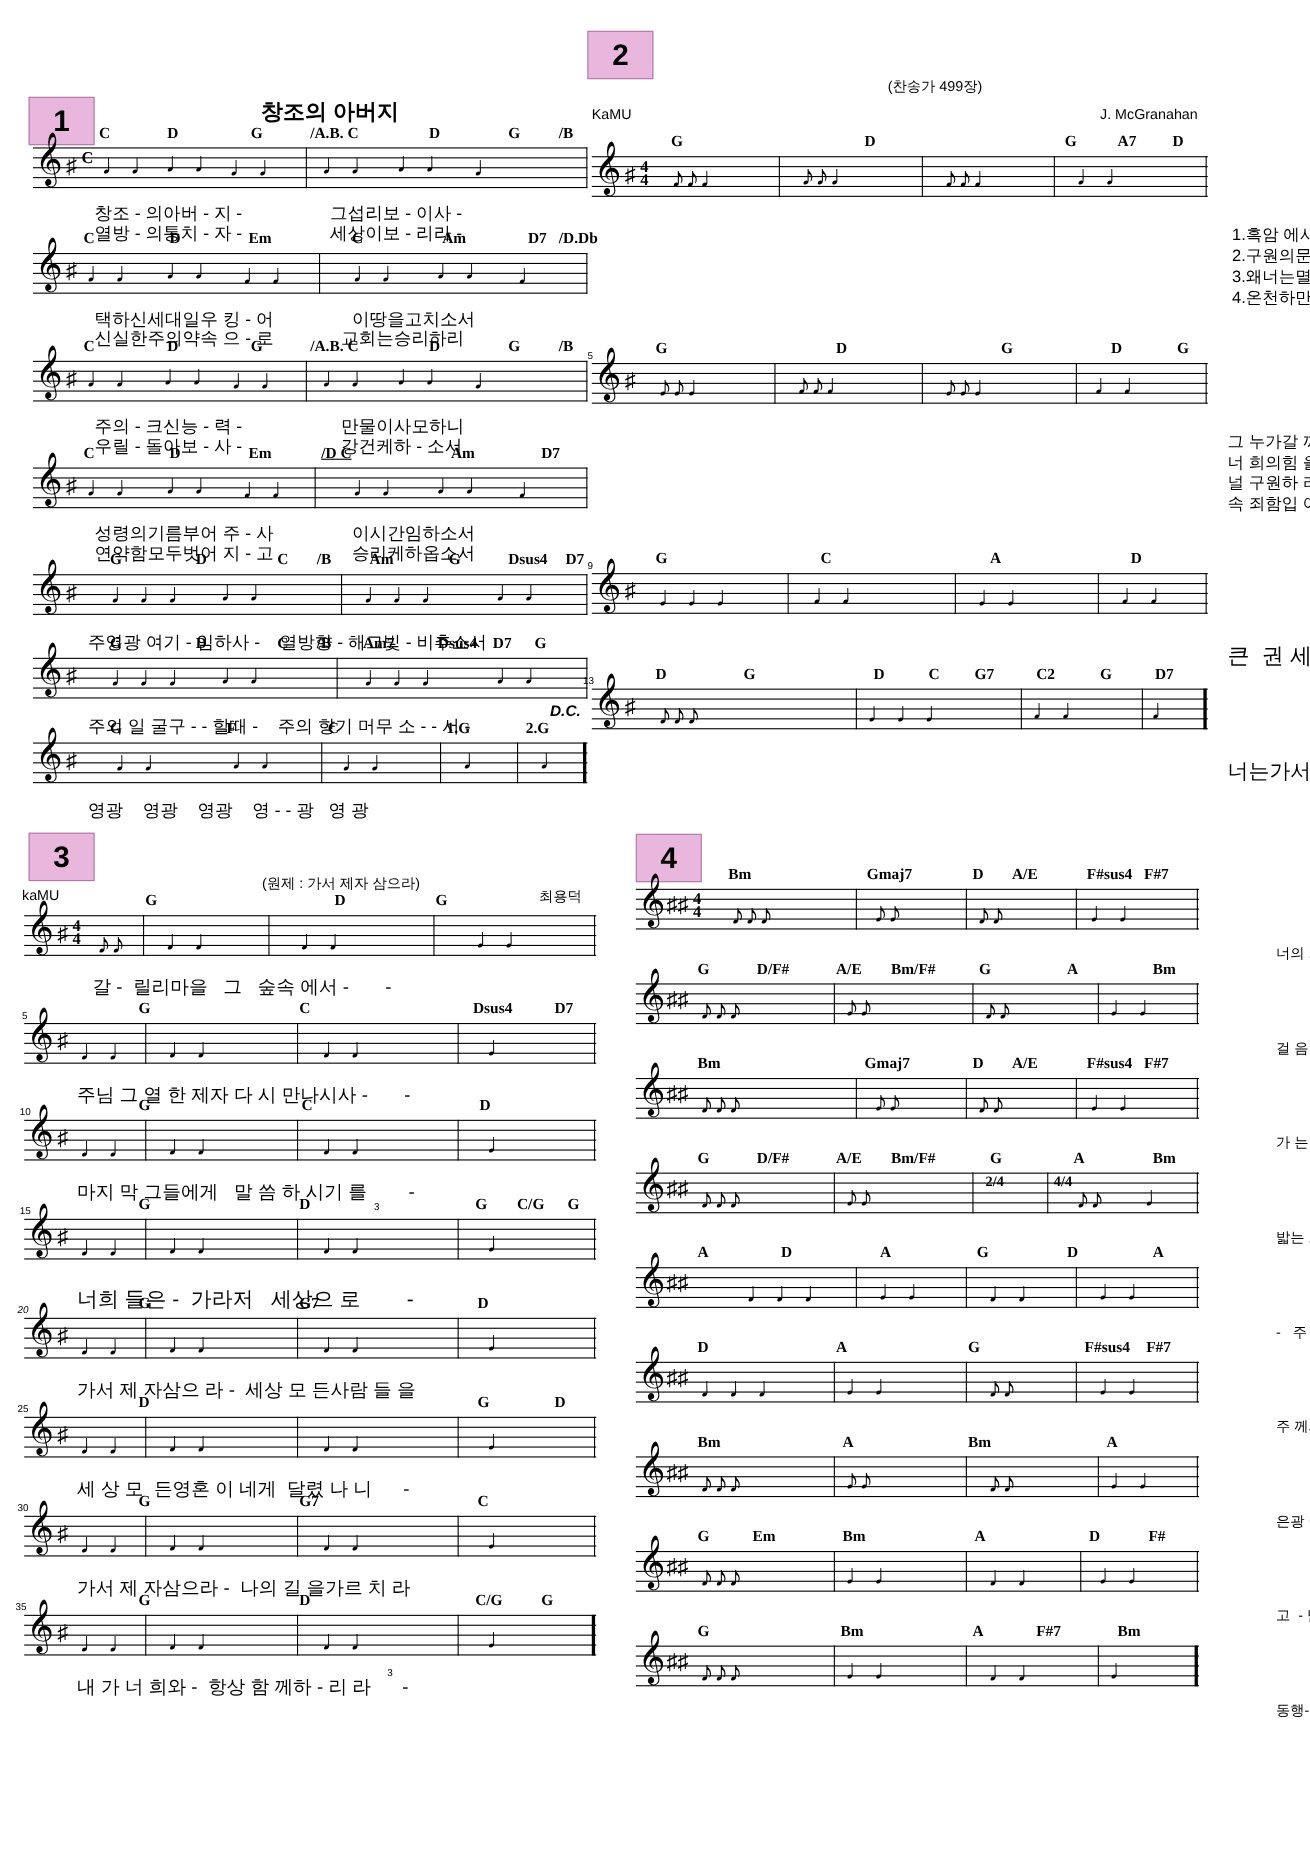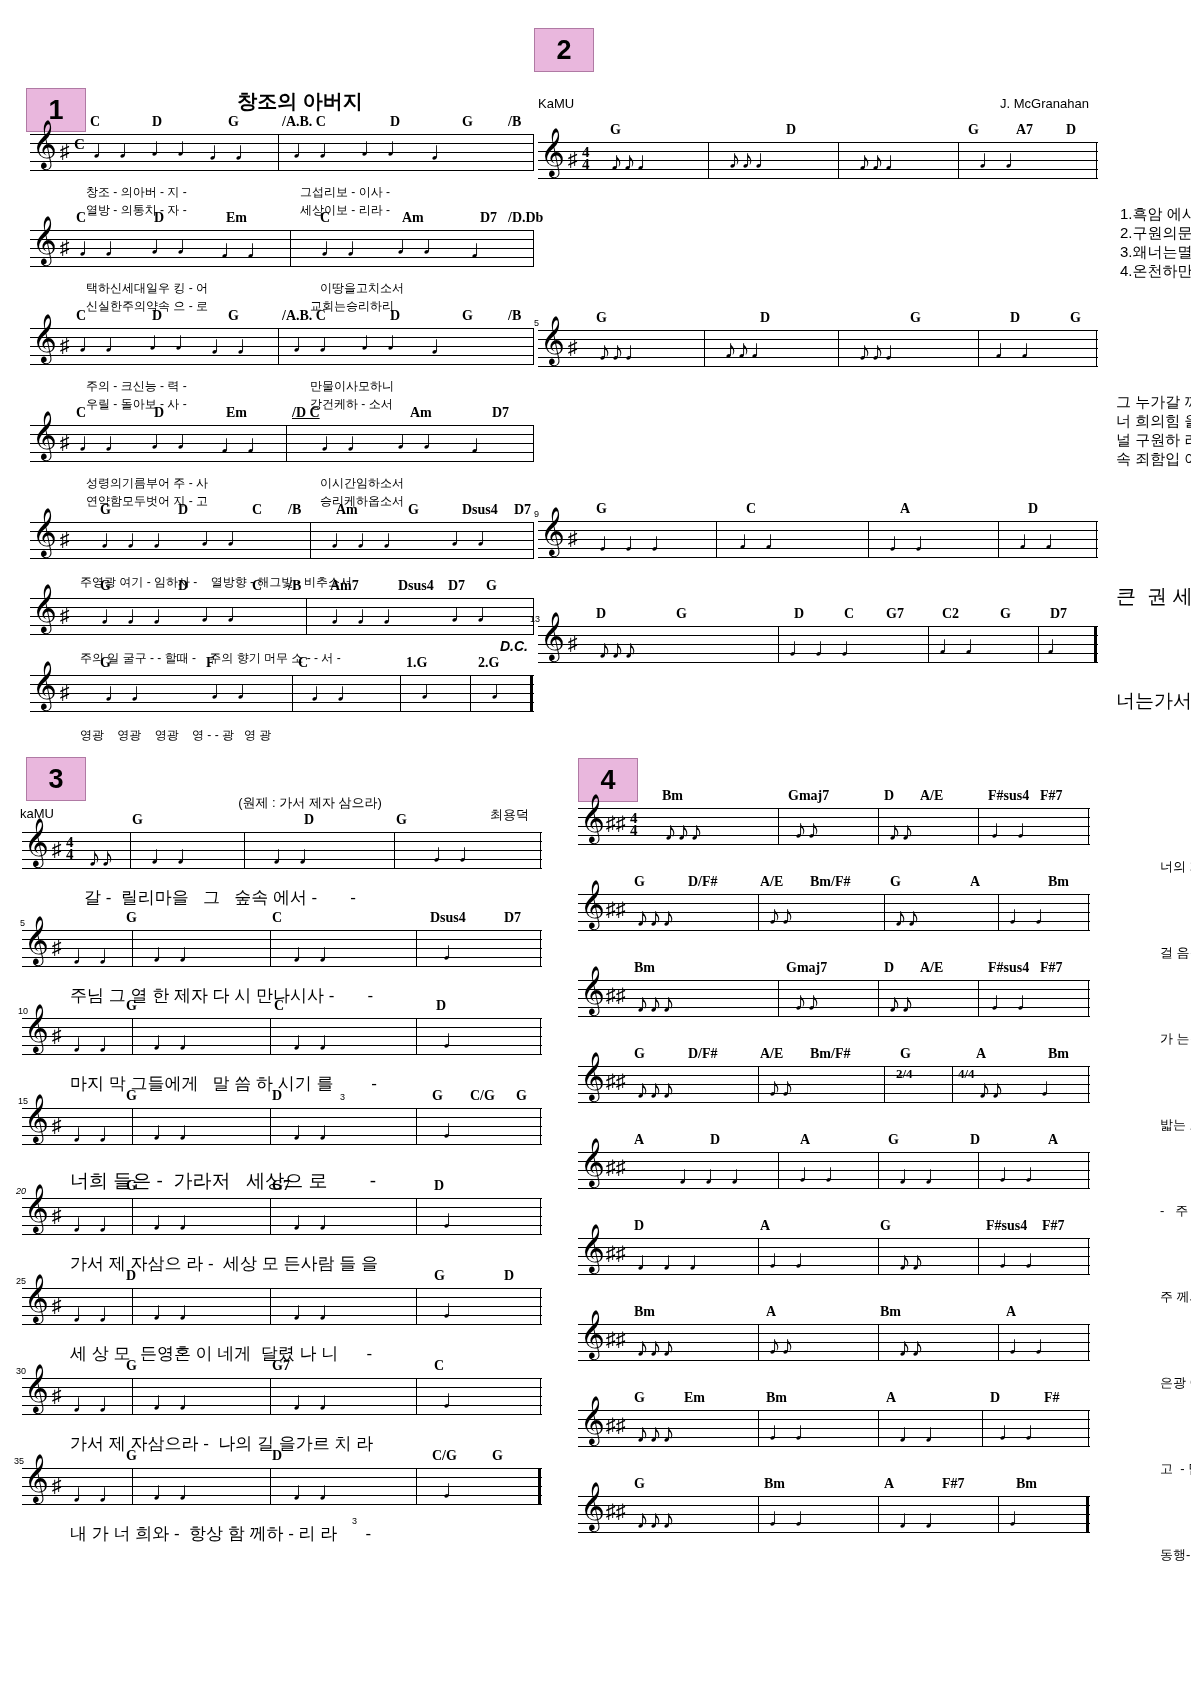--- a/index.html
+++ b/index.html
@@ -119,21 +119,21 @@
     white-space: nowrap;
   }
   .note {
     position: absolute;
     font-size: 26px;
     line-height: 1;
     top: -8px;
   }
   .lyric {
     position: absolute;
-    font-size: 12px;
+    font-size: 16px;
     white-space: pre;
   }
   .lyricblock {
     position: absolute;
     font-size: 15px;
     line-height: 19px;
     white-space: pre;
   }
 
   
@@ -356,20 +356,21 @@
       <div class="barline end" style="left:500px;"></div>
       <div class="note" style="left:74px; top:4px;">♩♩</div>
       <div class="note" style="left:180px; top:2px;">♩♩</div>
       <div class="note" style="left:280px; top:4px;">♩♩</div>
       <div class="note" style="left:390px; top:2px;">♩</div>
       <div class="note" style="left:460px; top:2px;">♩</div>
     </div>
     <div class="lyric" style="left:50px; top:52px;">영광    영광    영광    영 - - 광   영 광</div>
   </div>
 
+  <div class="subtitle" style="left:600px; top:70px; width:500px;">(찬송가 499장)</div>
   <div class="byline" style="left:538px; top:96px;">KaMU</div>
   <div class="byline" style="left:1000px; top:96px;">J. McGranahan</div>
 
   <div class="system" style="left:538px; top:142px; width:560px;">
     <div class="staff">
       <div class="line"></div>
         <div class="line"></div>
         <div class="line"></div>
         <div class="line"></div>
         <div class="line"></div>

